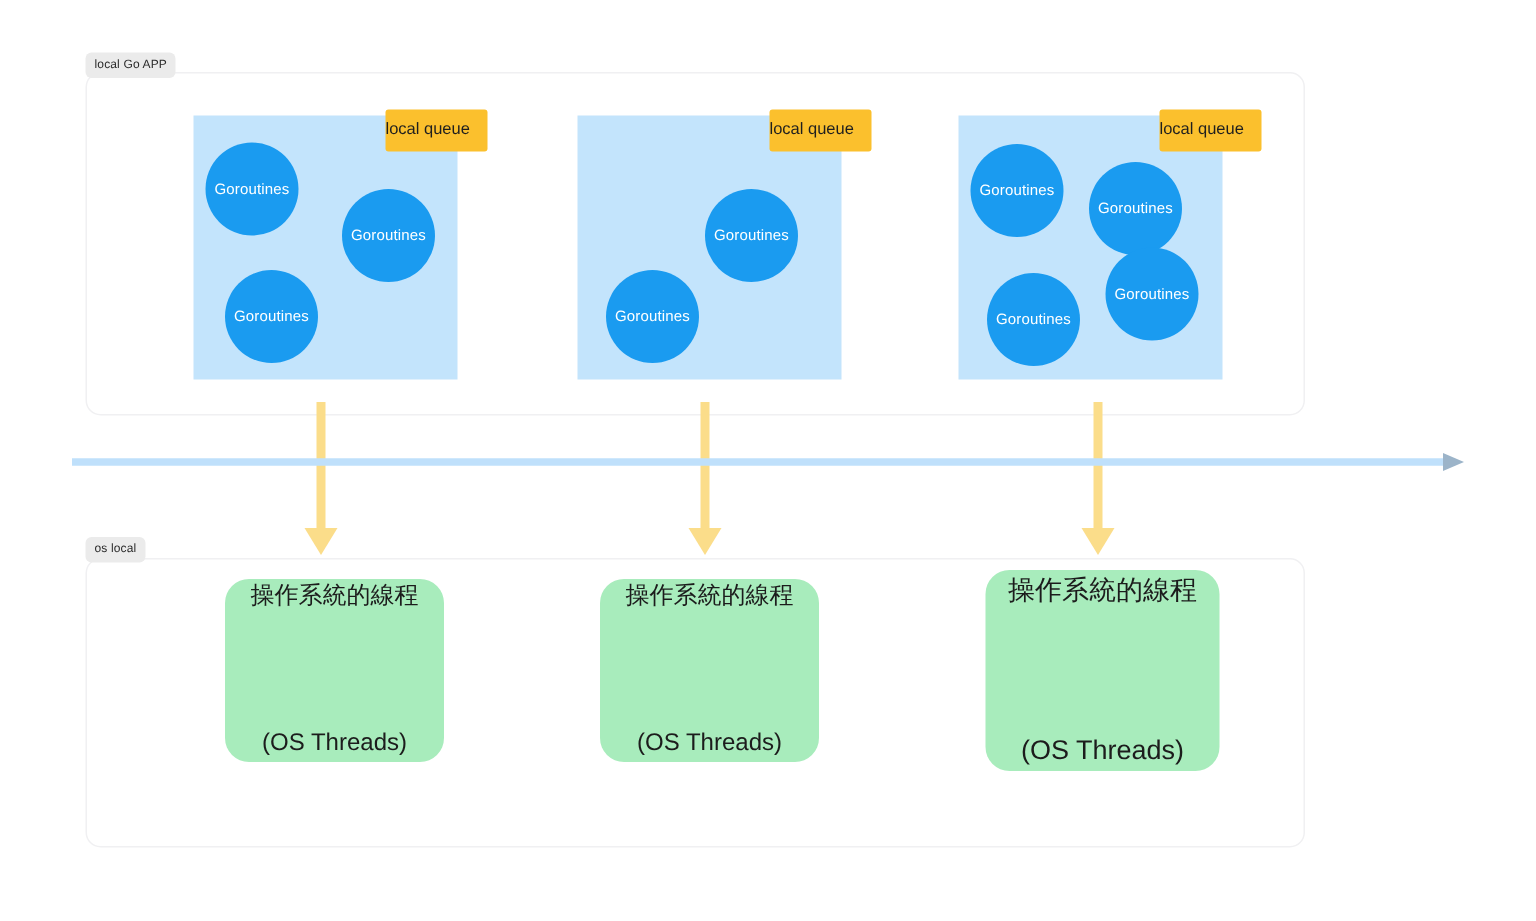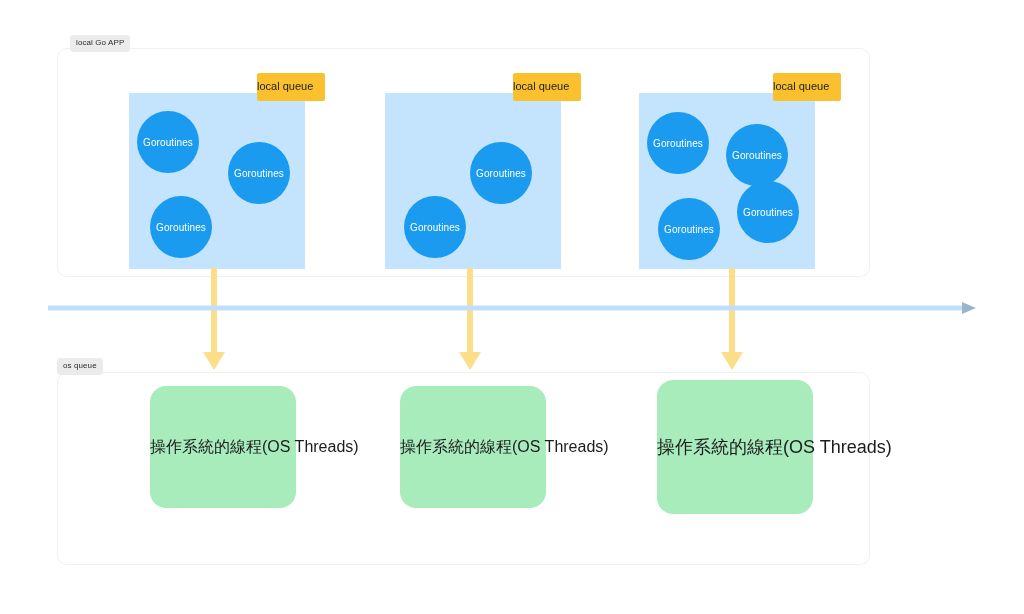--- a/index.html
+++ b/index.html
@@ -32,28 +32,27 @@
     background: #ebebeb;
     color: #2b2b2b;
     border-radius: 4px;
     font-size: 8px;
     line-height: 1;
     padding: 4px 6px 5px 6px;
     letter-spacing: 0.1px;
     white-space: nowrap;
     font-family: "Liberation Sans", "DejaVu Sans", sans-serif;
   }
-  #badge-go-app   { left: 70px;  top: 35px; }
+  #badge-go-app   { left: 57px;  top: 35px; }
   #badge-os-kernel{ left: 57px;  top: 358px; }
 
   
   .queue-group {
     position: absolute;
     background: #c3e4fc;
-    margin-top: 16px;
   }
   #queue-group-0 { left: 129px; top: 77px;  width: 176px; height: 176px; }
   #queue-group-1 { left: 385px; top: 77px;  width: 176px; height: 176px; }
   #queue-group-2 { left: 639px; top: 77px;  width: 176px; height: 176px; }
 
   
   .queue-tag {
     position: absolute;
     background: #fbc02d;
     color: #1f1f1f;
@@ -101,22 +100,23 @@
     width: 932px;
     height: 16px;
   }
 
   
   .os-thread-box {
     position: absolute;
     background: #a8ecbc;
     border-radius: 16px;
     display: flex;
+    flex-direction: column;
     align-items: center;
-    justify-content: flex-start;
+    justify-content: space-between;
     color: #1c1c1c;
     box-sizing: border-box;
     text-align: center;
   }
   #os-thread-box-0 { left: 150px; top: 386px; width: 146px; height: 122px; font-size: 16px; }
   #os-thread-box-1 { left: 400px; top: 386px; width: 146px; height: 122px; font-size: 16px; }
   #os-thread-box-2 { left: 657px; top: 380px; width: 156px; height: 134px; font-size: 18px; }
   .os-thread-line { line-height: 1.5; white-space: nowrap; }
 </style>
 </head>
@@ -158,21 +158,21 @@
   <path d="M14 0 L14 88" stroke="#fbdd8a" stroke-width="6" fill="none"></path>
   <path d="M3 84 L14 102 L25 84 Z" fill="#fbdd8a"></path>
 </svg>
 
 <svg id="divider-line" viewBox="0 0 932 16">
   <path d="M2 8 L918 8" stroke="#bfe0fb" stroke-width="5" fill="none"></path>
   <path d="M916 2 L930 8 L916 14 Z" fill="#9cb4c9"></path>
 </svg>
 
 <div class="section" id="section-os-kernel"></div>
-<div class="section-badge" id="badge-os-kernel">os queue</div>
+<div class="section-badge" id="badge-os-kernel">os local</div>
 
 <div class="os-thread-box" id="os-thread-box-0">
   <div class="os-thread-line">操作系統的線程</div>
   <div class="os-thread-line">(OS Threads)</div>
 </div>
 
 <div class="os-thread-box" id="os-thread-box-1">
   <div class="os-thread-line">操作系統的線程</div>
   <div class="os-thread-line">(OS Threads)</div>
 </div>

